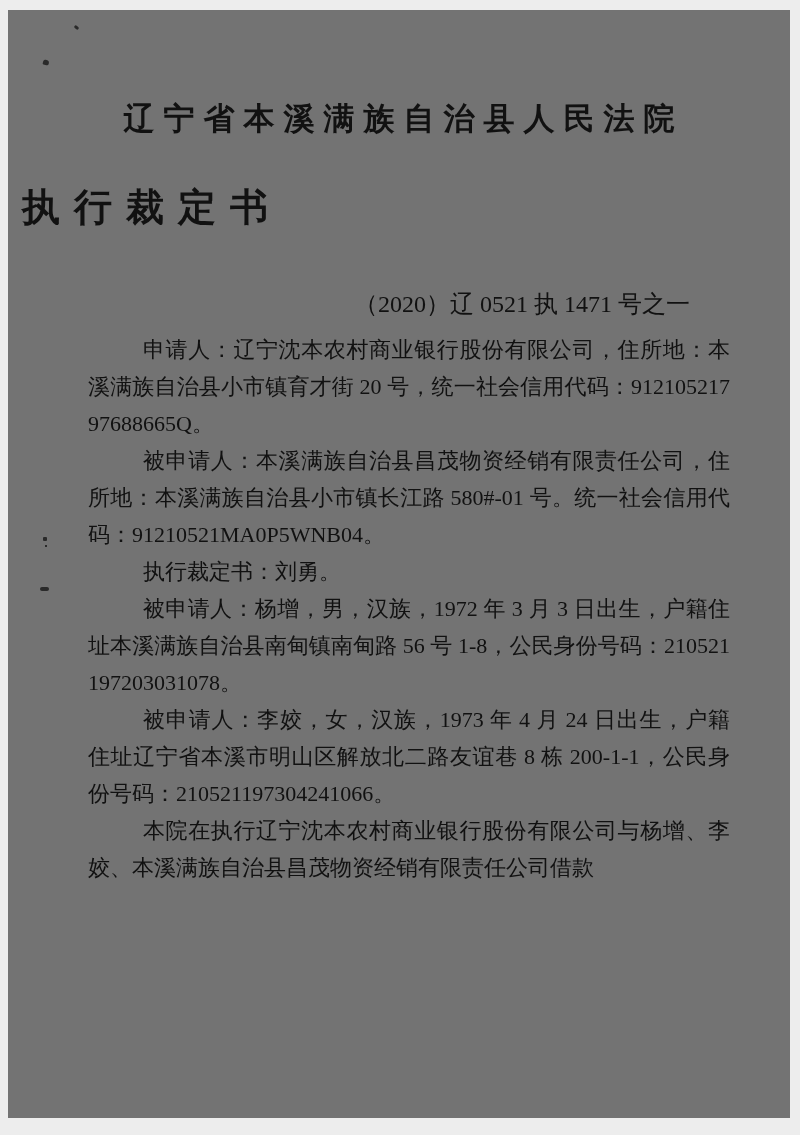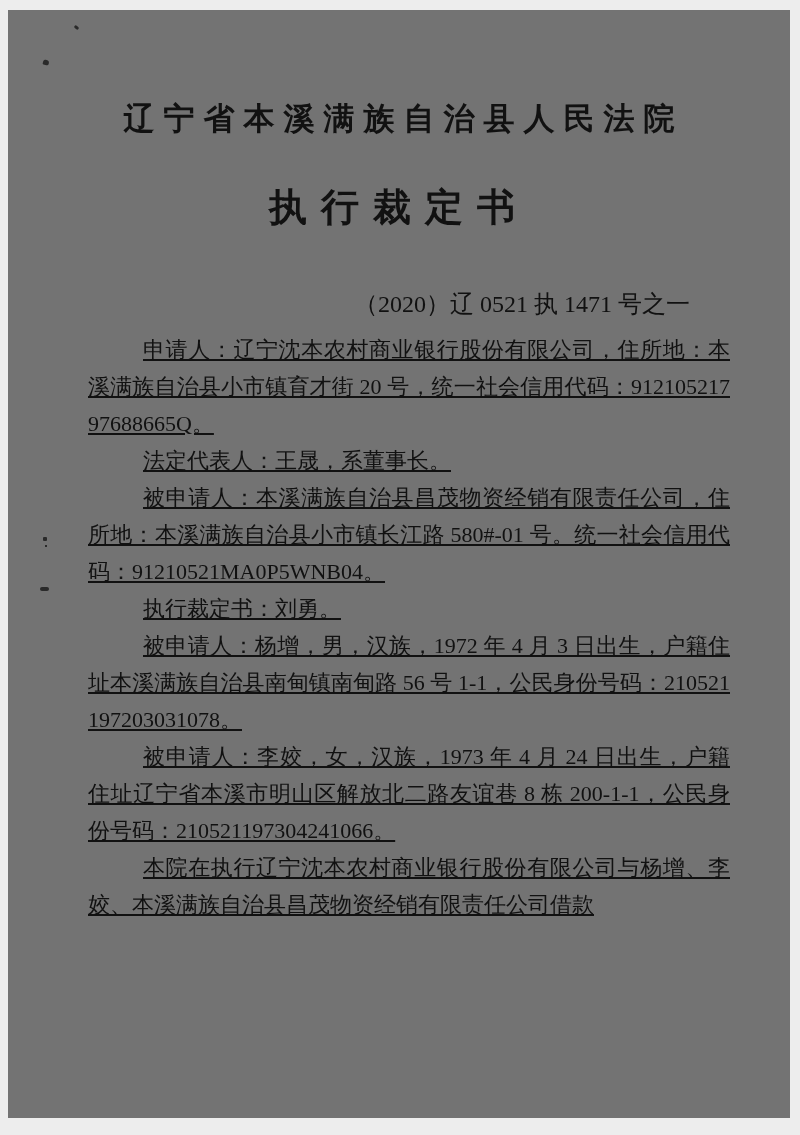--- a/index.html
+++ b/index.html
@@ -29,25 +29,25 @@
     text-align: center;
     font-size: 31px;
     font-weight: bold;
     letter-spacing: 9px;
     padding-left: 9px; 
     line-height: 1;
     white-space: nowrap;
   }
   .doc-title {
     margin: 54px 0 0 0;
-    text-align: center;
+    text-align: left;
     font-size: 38px;
     font-weight: bold;
     letter-spacing: 14px;
-    padding-left: 0;
+    padding-left: 14px;
     line-height: 1;
     white-space: nowrap;
   }
   .case-number {
     margin: 66px 100px 0 0;
     text-align: right;
     font-size: 24px;
     line-height: 1;
     white-space: nowrap;
   }
@@ -56,21 +56,20 @@
     width: 642px;
     font-size: 22px;
     line-height: 37px;
     text-align: justify;
   }
   .doc-body p {
     margin: 0;
     padding: 0;
     text-indent: 2.5em;
     word-break: break-all;
-    text-decoration: underline;
   }
   
   .artifact {
     position: absolute;
     background: #2a2a2a;
   }
   .a1 { left: 66px; top: 16px; width: 5px; height: 3px; transform: rotate(40deg); border-radius: 2px; }
   .a2 { left: 35px; top: 50px; width: 6px; height: 5px; border-radius: 2px 3px 2px 1px; transform: rotate(15deg); }
   .a3 { left: 35px; top: 527px; width: 4px; height: 4px; border-radius: 1px; box-shadow: 1px 7px 0 -1px #2a2a2a; }
   .a4 { left: 32px; top: 577px; width: 9px; height: 4px; border-radius: 2px; }
@@ -87,22 +86,21 @@
     <div class="artifact a4"></div>
 
     <h1 class="court-name">辽宁省本溪满族自治县人民法院</h1>
 
     <h2 class="doc-title">执行裁定书</h2>
 
     <div class="case-number">（2020）辽 0521 执 1471 号之一</div>
 
     <div class="doc-body">
       <p>申请人：辽宁沈本农村商业银行股份有限公司，住所地：本溪满族自治县小市镇育才街 20 号，统一社会信用代码：91210521797688665Q。</p>
-      <p>法定代表人：王晟，系董事长。</p>
       <p>被申请人：本溪满族自治县昌茂物资经销有限责任公司，住所地：本溪满族自治县小市镇长江路 580#-01 号。统一社会信用代码：91210521MA0P5WNB04。</p>
       <p>执行裁定书：刘勇。</p>
-      <p>被申请人：杨增，男，汉族，1972 年 4 月 3 日出生，户籍住址本溪满族自治县南甸镇南甸路 56 号 1-1，公民身份号码：210521197203031078。</p>
+      <p>被申请人：杨增，男，汉族，1972 年 3 月 3 日出生，户籍住址本溪满族自治县南甸镇南甸路 56 号 1-8，公民身份号码：210521197203031078。</p>
       <p>被申请人：李姣，女，汉族，1973 年 4 月 24 日出生，户籍住址辽宁省本溪市明山区解放北二路友谊巷 8 栋 200-1-1，公民身份号码：210521197304241066。</p>
       <p>本院在执行辽宁沈本农村商业银行股份有限公司与杨增、李姣、本溪满族自治县昌茂物资经销有限责任公司借款</p>
     </div>
 
   </div>
 </div>
 
 </body></html>

